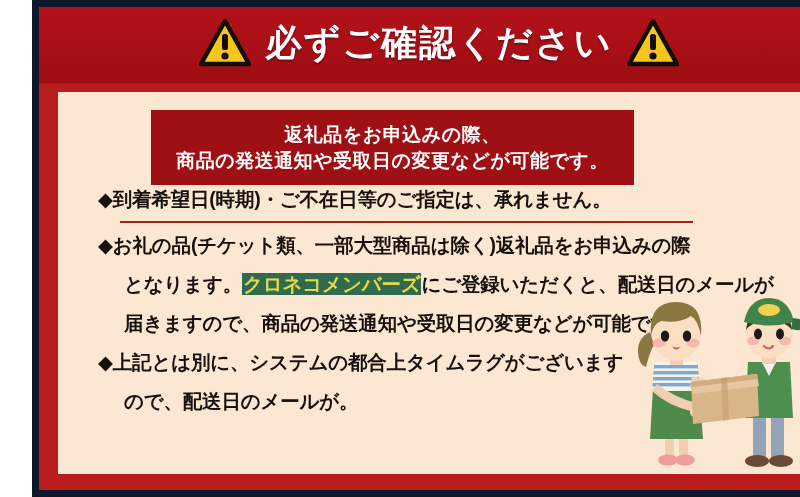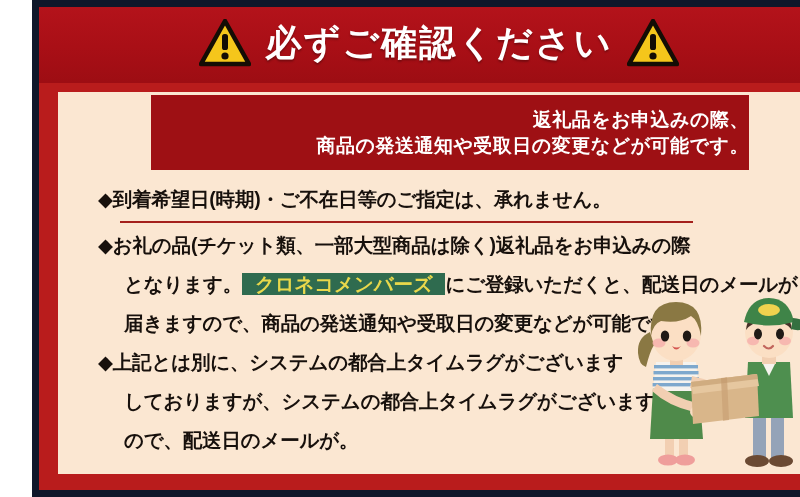--- a/index.html
+++ b/index.html
@@ -44,25 +44,25 @@
     position:absolute;
     left:19px;top:85px;
     width:757px;height:382px;
     background:#fbe7d2;
     overflow:hidden;
   }
 
   
   .subbanner{
     position:absolute;
-    left:93px;top:3px;
-    width:598px;height:75px;
+    left:93px;top:18px;
+    width:483px;height:75px;
     background:#9e1014;
     display:flex;flex-direction:column;
-    align-items:flex-end;justify-content:center;
+    align-items:center;justify-content:center;
     gap:2px;
   }
   .subbanner span{
     color:#ffffff;
     font-size:19px;
     font-weight:bold;
     line-height:1.25;
     white-space:nowrap;
     letter-spacing:.5px;
   }
@@ -81,21 +81,21 @@
   .line{white-space:nowrap;}
   .line.indent{padding-left:26px;}
   .divider{
     width:573px;height:0;
     border-top:2px solid #a4201c;
     margin:2px 0 3px 22px;
   }
   .hl{
     background:#2f6b4f;
     color:#e9d84b;
-    padding:0 13px;
+    padding:0 1px;
   }
 
   
   .illus{
     position:absolute;
     right:0;bottom:0;
     width:198px;height:178px;
     pointer-events:none;
   }
 </style>
@@ -138,21 +138,20 @@
       <div class="divider"></div>
 
       <div>
         <div class="line"><span>◆</span><span>お礼の品(チケット類、一部大型商品は除く)返礼品をお申込みの際</span></div>
         <div class="line indent"><span>となります。</span><span class="hl">クロネコメンバーズ</span><span>にご登録いただくと、配送日のメールが</span></div>
         <div class="line indent"><span>届きますので、商品の発送通知や受取日の変更などが可能です。</span></div>
       </div>
 
       <div>
         <div class="line"><span>◆</span><span>上記とは別に、システムの都合上タイムラグがございます</span></div>
-        <div class="line indent"><span>しておりますが、システムの都合上タイムラグがございます</span></div>
         <div class="line indent"><span>ので、配送日のメールが。</span></div>
       </div>
 
     </div>
 
     <svg class="illus" viewBox="0 0 198 178" aria-hidden="true">
 
       <rect x="48" y="139" width="9" height="22" fill="#f2cfb2"></rect>
       <rect x="62" y="139" width="9" height="22" fill="#f2cfb2"></rect>
 

